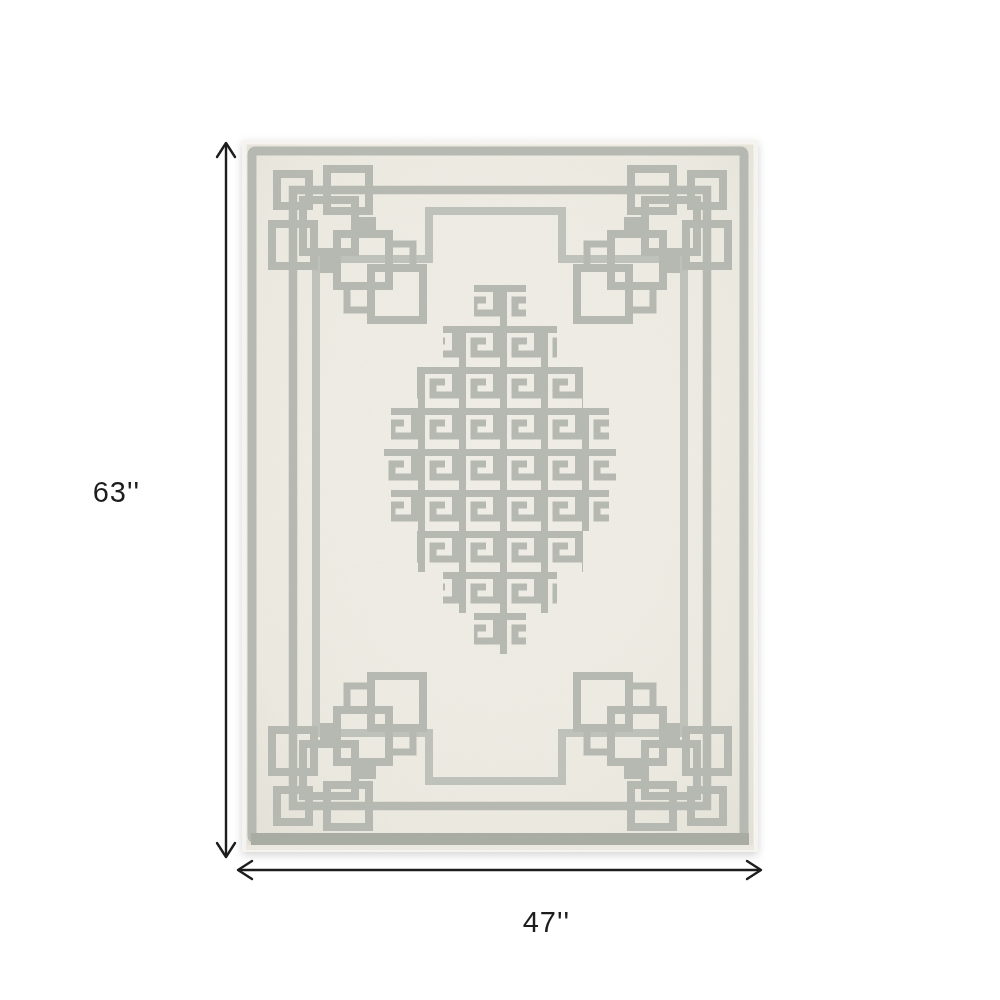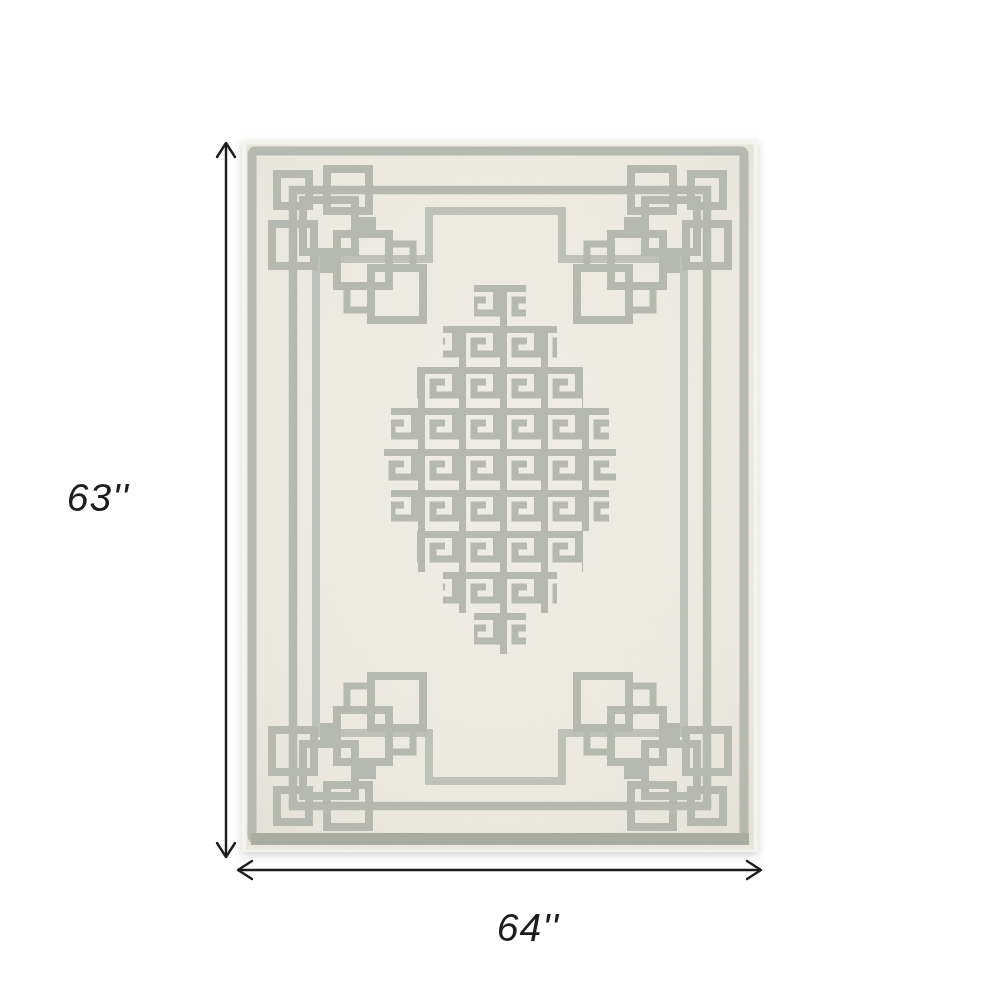--- a/index.html
+++ b/index.html
@@ -26,22 +26,22 @@
   
   .pat{fill:none;stroke:var(--rug-pattern);}
   .pat-soft{fill:none;stroke:var(--rug-pattern-soft);}
   .patfill{fill:var(--rug-pattern);stroke:none;}
 
   .dims{position:absolute;left:0;top:0;width:1000px;height:1000px;pointer-events:none;}
   .dims line,.dims polyline{stroke:var(--annotation-color);stroke-width:2.4;fill:none;stroke-linecap:round;stroke-linejoin:round;}
 
   .dim-label{
     position:absolute;color:var(--annotation-color);
-    font-size:39px;font-weight:400;letter-spacing:1px;text-align:center;
-    line-height:1;user-select:none;font-style:italic;
+    font-size:29px;font-weight:400;letter-spacing:1px;text-align:right;
+    line-height:1;user-select:none;
   }
   .dim-label.h{left:56px;top:478px;width:84px;}
   .dim-label.w{left:486px;top:908px;width:84px;}
 </style>
 </head>
 <body>
 
 <div class="canvas">
 
   <svg class="rug" viewBox="0 0 516 712" xmlns="http://www.w3.org/2000/svg">
@@ -115,14 +115,14 @@
       <polyline points="217,843 226,857 235,843"></polyline>
     </g>
     <g>
       <line x1="241" y1="870" x2="758" y2="870"></line>
       <polyline points="252,861 238,870 252,879"></polyline>
       <polyline points="747,861 761,870 747,879"></polyline>
     </g>
   </svg>
 
   <div class="dim-label h">63''</div>
-  <div class="dim-label w">64''</div>
+  <div class="dim-label w">47''</div>
 </div>
 
 </body></html>

